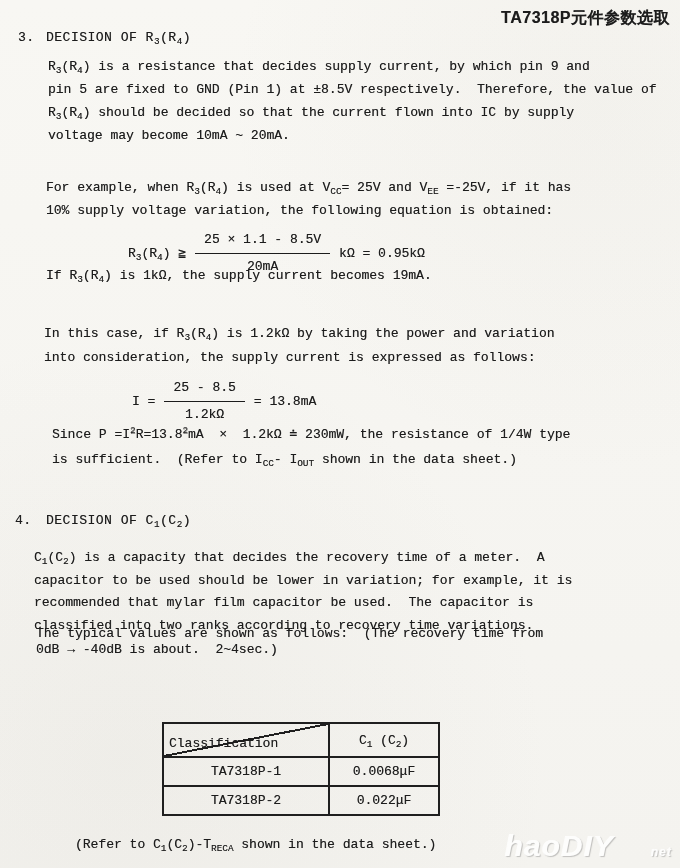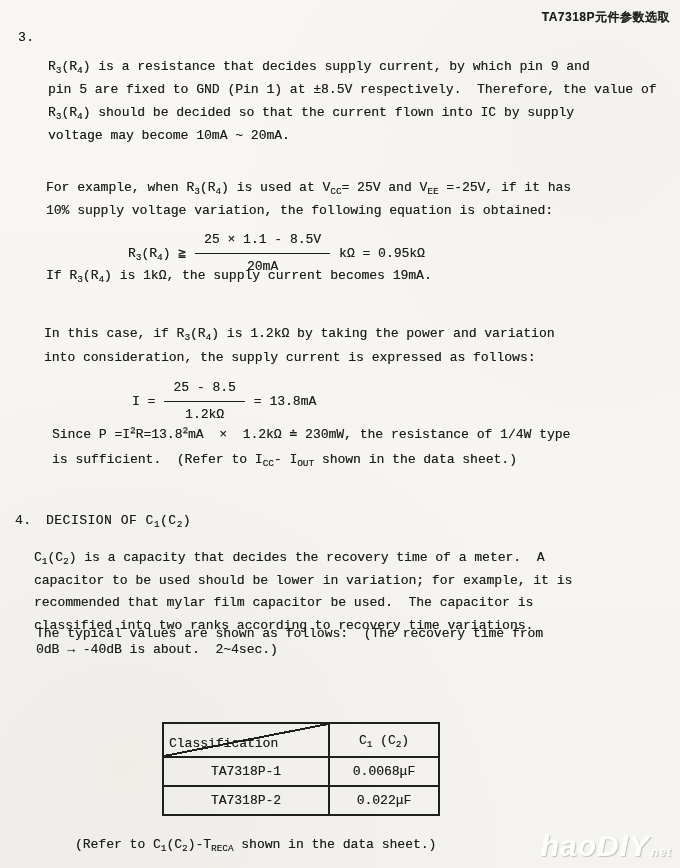--- a/index.html
+++ b/index.html
@@ -16,21 +16,21 @@
     line-height:23px;
     color:#1c1c1c;
     text-shadow:0.2px 0.2px 0.5px rgba(25,25,25,0.55);
   }
   .block{position:absolute;white-space:pre-wrap;}
   sub{font-size:0.72em;vertical-align:-0.3em;line-height:0;}
   sup{font-size:0.72em;vertical-align:0.5em;line-height:0;}
   .cjk-header{
     top:6px;right:10px;
     font-family:"Liberation Sans","DejaVu Sans",sans-serif;
-    font-weight:bold;font-size:12px;letter-spacing:0.5px;
+    font-weight:bold;font-size:16px;letter-spacing:0.5px;
   }
   .sec-heading{letter-spacing:0.5px;}
   .equation{position:absolute;display:flex;align-items:center;gap:9px;}
   .frac{display:inline-flex;flex-direction:column;align-items:center;text-align:center;}
   .frac .num{padding:0 9px 2px;border-bottom:1.6px solid #1c1c1c;}
   .frac .den{padding:1px 9px 0;}
   .cap-table{
     position:absolute;left:162px;top:722px;
     border-collapse:collapse;
     font-size:13px;
@@ -57,32 +57,33 @@
     position:absolute;left:5px;bottom:1px;
     white-space:nowrap;
   }
   .watermark{
     position:absolute;right:8px;bottom:4px;
     font-family:"Liberation Sans","DejaVu Sans",sans-serif;
     font-weight:bold;font-style:italic;
     font-size:30px;letter-spacing:1px;
     color:#ffffff;opacity:0.85;
     text-shadow:1px 1px 1px rgba(110,110,110,0.45), -0.5px -0.5px 0.5px rgba(255,255,255,0.95);
-    display:flex;align-items:baseline;
+    display:flex;align-items:baseline;gap:36px;
   }
   .wm-suffix{font-size:12px;margin-left:1px;}
 </style>
 </head>
 <body>
 
 <div class="page">
 
   <div class="block cjk-header">TA7318P元件参数选取</div>
 
   <div class="block sec-heading" style="left:18px;top:26px">3.</div>
+  <div class="block sec-heading" style="left:46px;top:26px">DECISION OF R<sub>3</sub>(R<sub>4</sub>)</div>
 
   <div class="block" style="left:48px;top:55px;width:628px">R<sub>3</sub>(R<sub>4</sub>) is a resistance that decides supply current, by which pin 9 and<br>pin 5 are fixed to GND (Pin 1) at ±8.5V respectively.  Therefore, the value of<br>R<sub>3</sub>(R<sub>4</sub>) should be decided so that the current flown into IC by supply<br>voltage may become 10mA ~ 20mA.</div>
 
   <div class="block" style="left:46px;top:176px;width:628px">For example, when R<sub>3</sub>(R<sub>4</sub>) is used at V<sub>CC</sub>= 25V and V<sub>EE</sub> =-25V, if it has<br>10% supply voltage variation, the following equation is obtained:</div>
 
   <div class="equation" style="left:128px;top:228px">
     <span>R<sub>3</sub>(R<sub>4</sub>) ≧</span>
     <span class="frac">
       <span class="num">25 × 1.1 - 8.5V</span>
       <span class="den">20mA</span>

